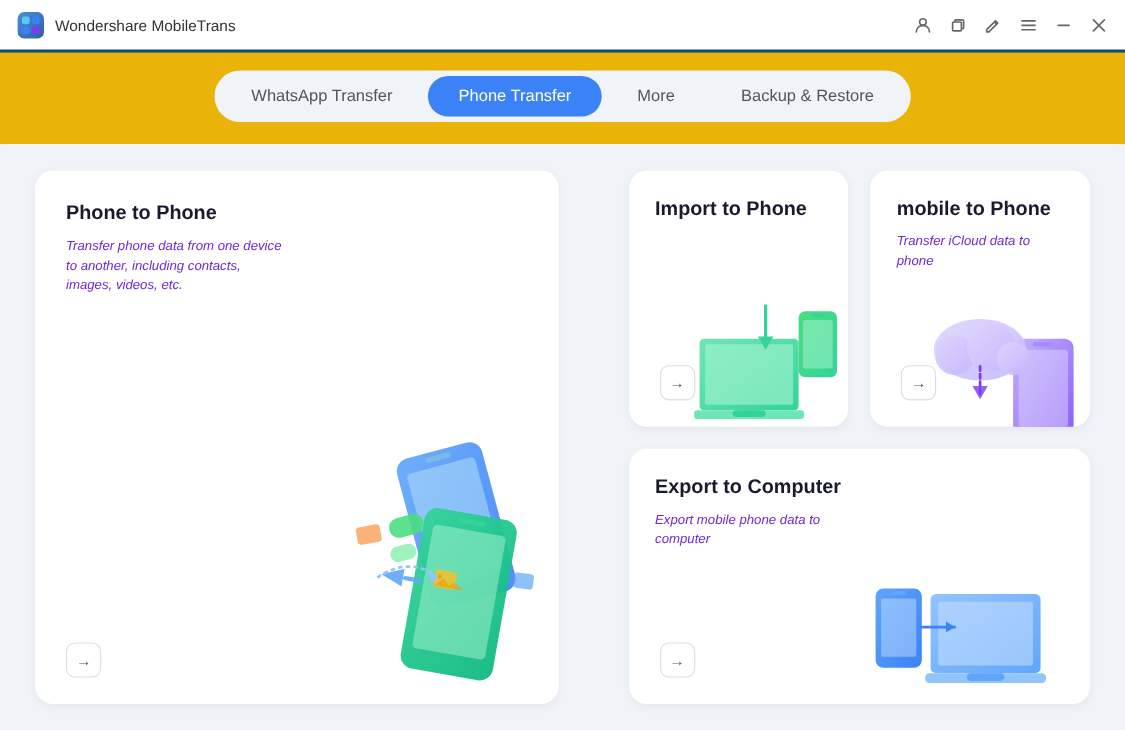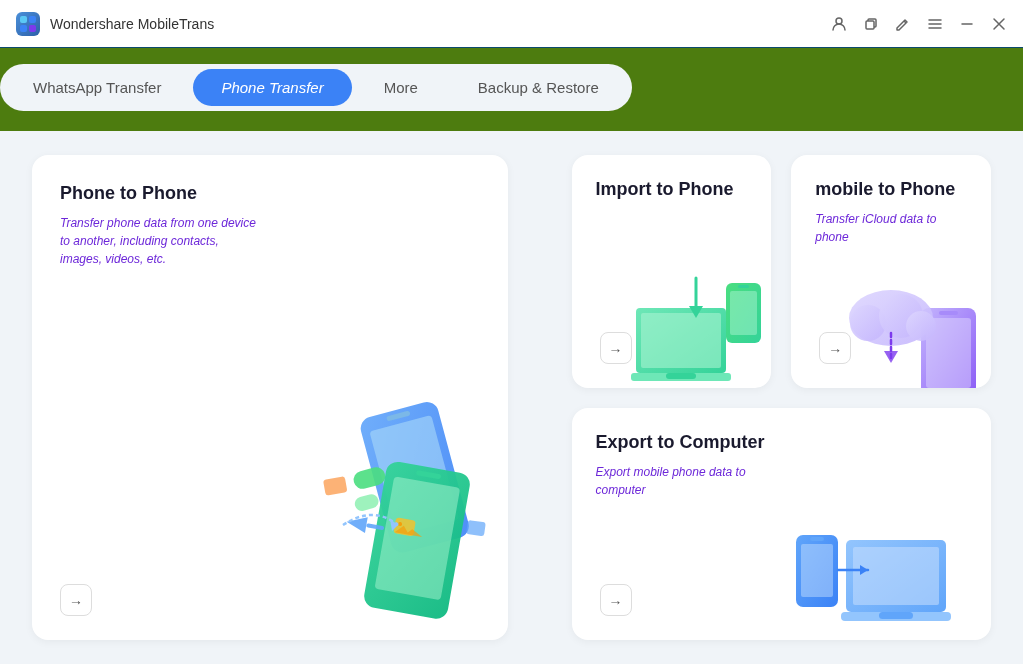--- a/index.html
+++ b/index.html
@@ -15,21 +15,21 @@
     }
 
     
     .title-bar {
       display: flex;
       align-items: center;
       justify-content: space-between;
       background: #ffffff;
       padding: 0 16px;
       height: 48px;
-      border-bottom: 1px solid #0c4a6e;
+      border-bottom: 3px solid #0c4a6e;
     }
 
     .title-bar-left {
       display: flex;
       align-items: center;
       gap: 10px;
     }
 
     .app-icon {
       width: 24px;
@@ -62,23 +62,23 @@
       display: flex;
       align-items: center;
       justify-content: center;
       cursor: pointer;
       color: #666;
       font-size: 14px;
     }
 
     
     .nav-bar {
-      background: #4d7c0f;
-      display: flex;
-      justify-content: flex-start;
+      background: #eab308;
+      display: flex;
+      justify-content: center;
       align-items: center;
       padding: 16px 0 20px;
       gap: 4px;
     }
 
     .nav-pill-wrapper {
       background: #f0f4f8;
       border-radius: 30px;
       padding: 5px;
       display: flex;
@@ -93,21 +93,20 @@
       cursor: pointer;
       border: none;
       background: transparent;
       color: #555;
       transition: all 0.2s;
     }
 
     .nav-tab.active {
       background: #3b82f6;
       color: white;
-      font-style: italic;
     }
 
     
     .main-content {
       flex: 1;
       padding: 24px 32px;
       display: flex;
       gap: 20px;
       background: #f0f4f8;
       border-radius: 10px;

